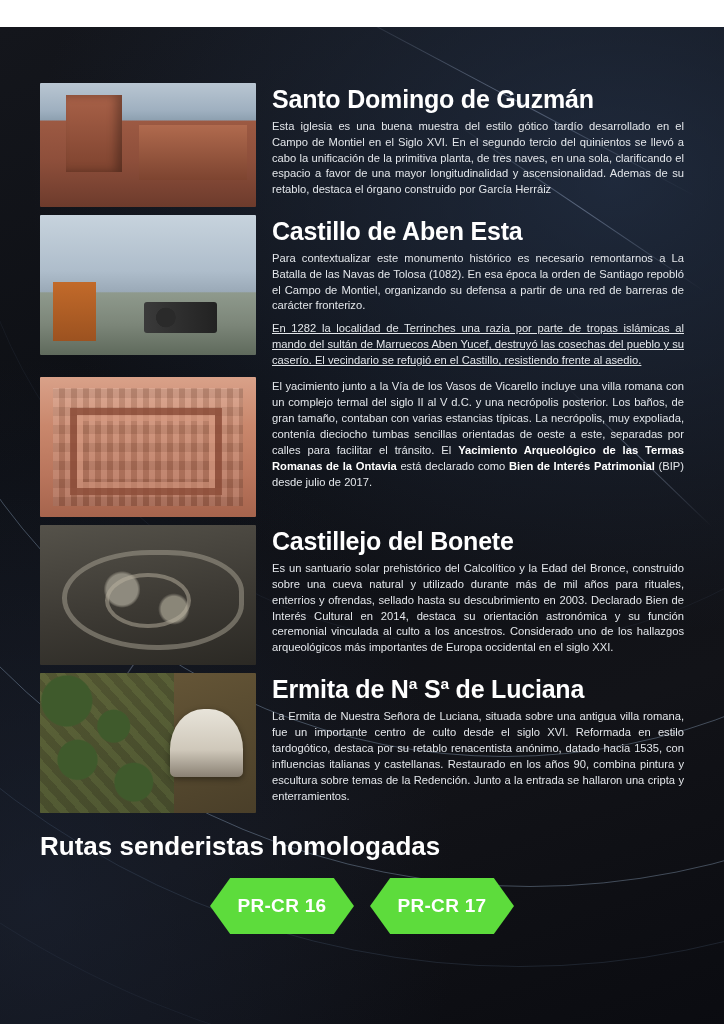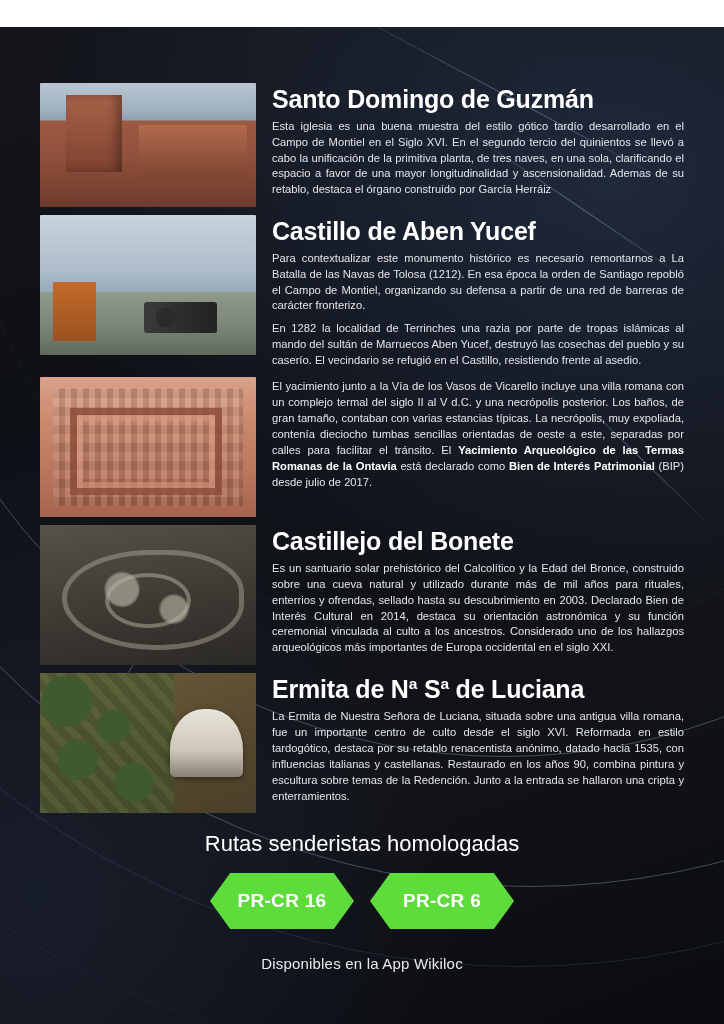--- a/index.html
+++ b/index.html
@@ -76,28 +76,28 @@
     margin-bottom: 5px;
   }
   h2 sup { font-size: 0.62em; vertical-align: super; }
 
   p.body {
     font-size: 11.2px;
     line-height: 1.42;
     color: #e3e6ea;
     text-align: justify;
   }
-  p.body + p.body { margin-top: 7px; }
+  p.body + p.body { margin-top: 7px; text-decoration: underline; }
   p.body b { font-weight: bold; color: #ffffff; }
 
   .rutas-title {
-    text-align: center;
+    text-align: left;
     color: #ffffff;
-    font-size: 22px;
-    font-weight: normal;
+    font-size: 26px;
+    font-weight: bold;
     margin-top: 18px;
     margin-bottom: 16px;
   }
 
   .hexrow {
     display: flex;
     justify-content: center;
     gap: 16px;
     margin-bottom: 26px;
   }
@@ -241,22 +241,22 @@
         <h2>Santo Domingo de Guzmán</h2>
         <p class="body">Esta iglesia es una buena muestra del estilo gótico tardío desarrollado en el Campo de Montiel en el Siglo XVI. En el segundo tercio del quinientos se llevó a cabo la unificación de la primitiva planta, de tres naves, en una sola, clarificando el espacio a favor de una mayor longitudinalidad y ascensionalidad. Ademas de su retablo, destaca el órgano construido por García Herráiz</p>
       </div>
     </div>
 
     <div class="entry tall">
       <div class="thumb">
         <div class="ph ph-castle"></div>
       </div>
       <div class="txt">
-        <h2>Castillo de Aben Yucef</h2>
-        <p class="body">Para contextualizar este monumento histórico es necesario remontarnos a La Batalla de las Navas de Tolosa (1212). En esa época la orden de Santiago repobló el Campo de Montiel, organizando su defensa a partir de una red de barreras de carácter fronterizo.</p>
+        <h2>Castillo de Aben Esta</h2>
+        <p class="body">Para contextualizar este monumento histórico es necesario remontarnos a La Batalla de las Navas de Tolosa (1082). En esa época la orden de Santiago repobló el Campo de Montiel, organizando su defensa a partir de una red de barreras de carácter fronterizo.</p>
         <p class="body">En 1282 la localidad de Terrinches una razia por parte de tropas islámicas al mando del sultán de Marruecos Aben Yucef, destruyó las cosechas del pueblo y su caserío. El vecindario se refugió en el Castillo, resistiendo frente al asedio.</p>
       </div>
     </div>
 
     <div class="entry tall">
       <div class="thumb">
         <div class="ph ph-villa"></div>
       </div>
       <div class="txt">
         <p class="body">El yacimiento junto a la Vía de los Vasos de Vicarello incluye una villa romana con un complejo termal del siglo II al V d.C. y una necrópolis posterior. Los baños, de gran tamaño, contaban con varias estancias típicas. La necrópolis, muy expoliada, contenía dieciocho tumbas sencillas orientadas de oeste a este, separadas por calles para facilitar el tránsito. El <b>Yacimiento Arqueológico de las Termas Romanas de la Ontavia</b> está declarado como <b>Bien de Interés Patrimonial</b> (BIP) desde julio de 2017.</p>
@@ -280,19 +280,18 @@
       <div class="txt">
         <h2>Ermita de N<sup>a</sup> S<sup>a</sup> de Luciana</h2>
         <p class="body">La Ermita de Nuestra Señora de Luciana, situada sobre una antigua villa romana, fue un importante centro de culto desde el siglo XVI. Reformada en estilo tardogótico, destaca por su retablo renacentista anónimo, datado hacia 1535, con influencias italianas y castellanas. Restaurado en los años 90, combina pintura y escultura sobre temas de la Redención. Junto a la entrada se hallaron una cripta y enterramientos.</p>
       </div>
     </div>
 
     <div class="rutas-title">Rutas senderistas homologadas</div>
 
     <div class="hexrow">
       <div class="hex">PR-CR 16</div>
-      <div class="hex">PR-CR 6</div>
-    </div>
-
-    <div class="app-note">Disponibles en la App Wikiloc</div>
+      <div class="hex">PR-CR 17</div>
+    </div>
+
 
   </div>
 </div>
 
 </body></html>

